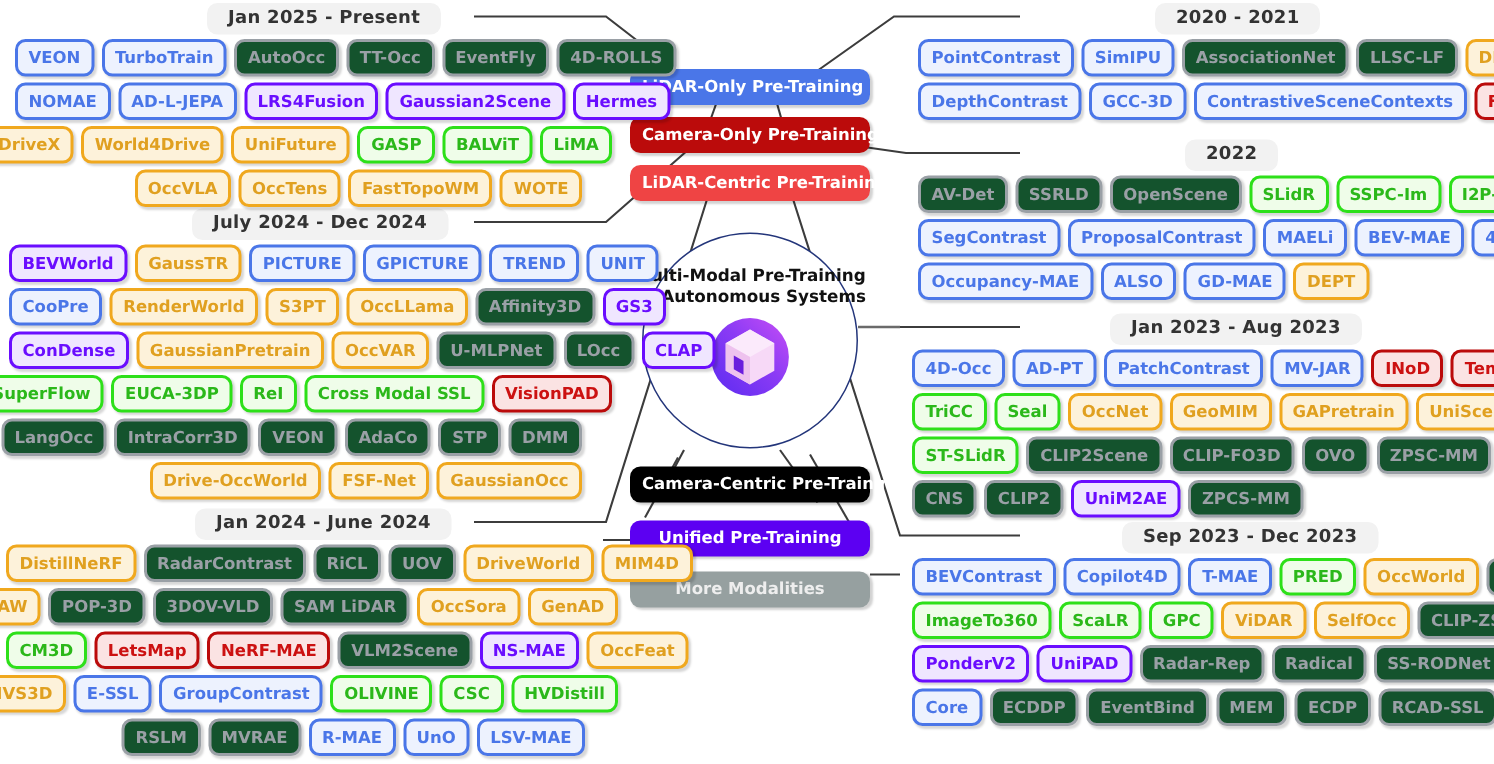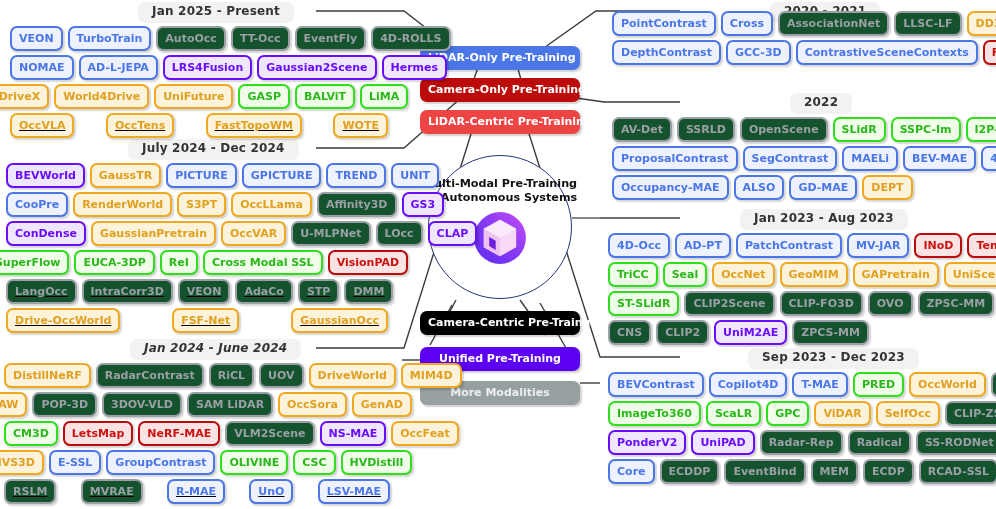--- a/index.html
+++ b/index.html
@@ -29,21 +29,21 @@
 
   
   .block { position: absolute; }
   .row {
     display: flex;
     gap: 5px;
     margin-bottom: 4px;
     align-items: center;
   }
   .row.c  { justify-content: center; }
-  .row.r  { justify-content: space-between; text-decoration: underline; }
+  .row.r  { justify-content: flex-end; }
   .row.l  { justify-content: flex-start; }
 
   
   .tag {
     border-radius: 7px;
     border-width: 2px;
     border-style: solid;
     font-size: 11px;
     line-height: 1;
     padding: 4.5px 7px 5.5px 7px;
@@ -155,21 +155,21 @@
 
   <div class="legend lg-blue" style="top:46px">LiDAR-Only Pre-Training</div>
   <div class="legend lg-dred" style="top:78px">Camera-Only Pre-Training</div>
   <div class="legend lg-green" style="top:110px">LiDAR-Centric Pre-Training</div>
   <div class="legend lg-orange" style="top:311px">Camera-Centric Pre-Training</div>
   <div class="legend lg-purple" style="top:347px">Unified Pre-Training</div>
   <div class="legend lg-gray" style="top:381px">More Modalities</div>
 
   <div class="sec-header" style="left:138px; top:2px;">Jan 2025 - Present</div>
   <div class="sec-header" style="left:128px; top:139px;">July 2024 - Dec 2024</div>
-  <div class="sec-header" style="left:130px; top:339px;font-style:italic;">Jan 2024 - June 2024</div>
+  <div class="sec-header" style="left:130px; top:339px;">Jan 2024 - June 2024</div>
   <div class="sec-header" style="left:770px; top:2px;">2020 - 2021</div>
   <div class="sec-header" style="left:790px; top:93px;">2022</div>
   <div class="sec-header" style="left:740px; top:209px;">Jan 2023 - Aug 2023</div>
   <div class="sec-header" style="left:748px; top:348px;">Sep 2023 - Dec 2023</div>
 
   <div class="block" id="b0" style="left:10px;  top:26px;  width:378px;">
       <div class="row l">
         <span class="tag t-blue">VEON</span>
         <span class="tag t-blue">TurboTrain</span>
         <span class="tag t-gray">AutoOcc</span>
@@ -279,24 +279,24 @@
         <span class="tag t-green">HVDistill</span>
       </div>
       <div class="row r">
         <span class="tag t-gray">RSLM</span>
         <span class="tag t-gray">MVRAE</span>
         <span class="tag t-blue">R-MAE</span>
         <span class="tag t-blue">UnO</span>
         <span class="tag t-blue">LSV-MAE</span>
       </div>
     </div>
-  <div class="block" id="b3" style="left:612px; top:11px;  width:380px;">
+  <div class="block" id="b3" style="left:612px; top:26px;  width:380px;">
       <div class="row l">
         <span class="tag t-blue">PointContrast</span>
-        <span class="tag t-blue">Cross</span>
+        <span class="tag t-blue">SimIPU</span>
         <span class="tag t-gray">AssociationNet</span>
         <span class="tag t-gray">LLSC-LF</span>
         <span class="tag t-orange">DD3D</span>
       </div>
       <div class="row l">
         <span class="tag t-blue">DepthContrast</span>
         <span class="tag t-blue">GCC-3D</span>
         <span class="tag t-blue">ContrastiveSceneContexts</span>
         <span class="tag t-red">FCOS3D</span>
       </div>
@@ -304,22 +304,22 @@
   <div class="block" id="b4" style="left:612px; top:117px; width:380px;">
       <div class="row l">
         <span class="tag t-gray">AV-Det</span>
         <span class="tag t-gray">SSRLD</span>
         <span class="tag t-gray">OpenScene</span>
         <span class="tag t-green">SLidR</span>
         <span class="tag t-green">SSPC-Im</span>
         <span class="tag t-green">I2P-MAE</span>
       </div>
       <div class="row l">
+        <span class="tag t-blue">SegContrast</span>
         <span class="tag t-blue">ProposalContrast</span>
-        <span class="tag t-blue">SegContrast</span>
         <span class="tag t-blue">MAELi</span>
         <span class="tag t-blue">BEV-MAE</span>
         <span class="tag t-blue">4DContrast</span>
       </div>
       <div class="row l">
         <span class="tag t-blue">Occupancy-MAE</span>
         <span class="tag t-blue">ALSO</span>
         <span class="tag t-blue">GD-MAE</span>
         <span class="tag t-orange">DEPT</span>
       </div>

